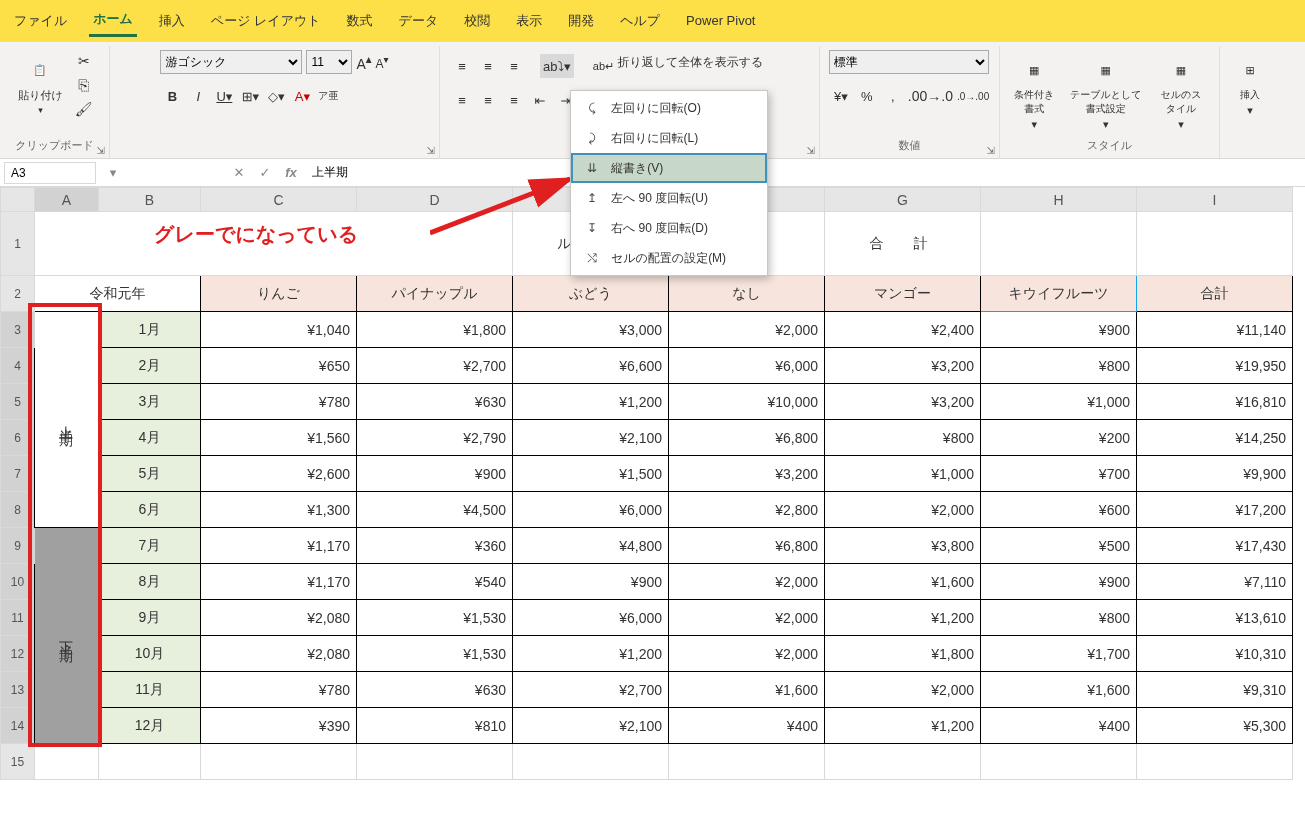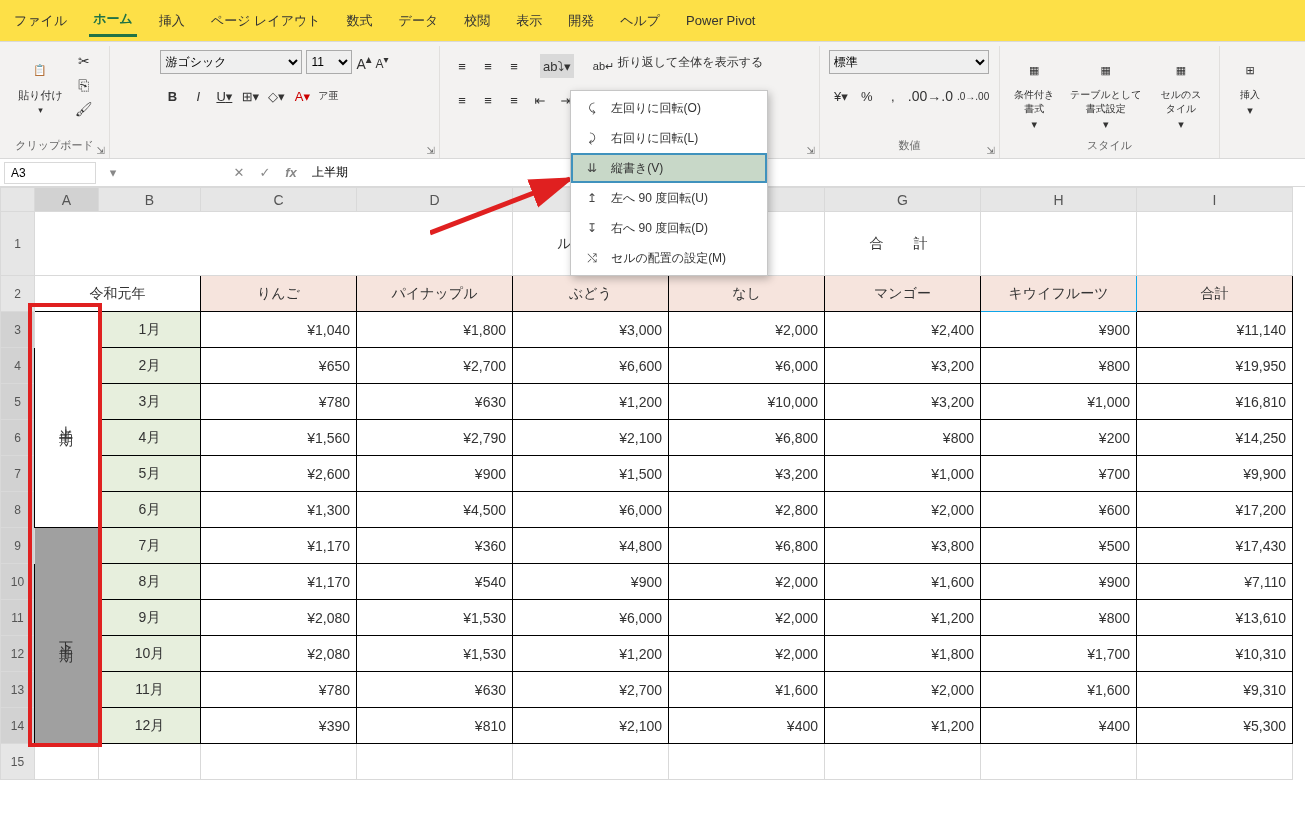--- a/index.html
+++ b/index.html
@@ -212,20 +212,21 @@
   <div class="fb-btn">▾</div>
   <div style="width:100px;"></div>
   <div class="fb-btn">✕</div>
   <div class="fb-btn">✓</div>
   <div class="fb-btn" style="font-style:italic;font-weight:bold;">fx</div>
   <input class="fb-input" value="上半期" style="">
 </div>
 
 <div class="sheet">
 
+  <div class="red-text" style="position:absolute;top:34px;left:154px;z-index:30;">グレーでになっている</div>
 
   <svg class="arrow" style="top:-16px;left:430px;" width="160" height="70">
     <defs>
         <marker id="ah" markerWidth="10" markerHeight="10" refX="8" refY="3" orient="auto">
           <path d="M0,0 L0,6 L9,3 z" fill="#e02020"></path>
         </marker>
       </defs>
     <line x1="0" y1="62" x2="140" y2="8" stroke="#e02020" stroke-width="5" marker-end="url(#ah)"></line>
   </svg>
 

